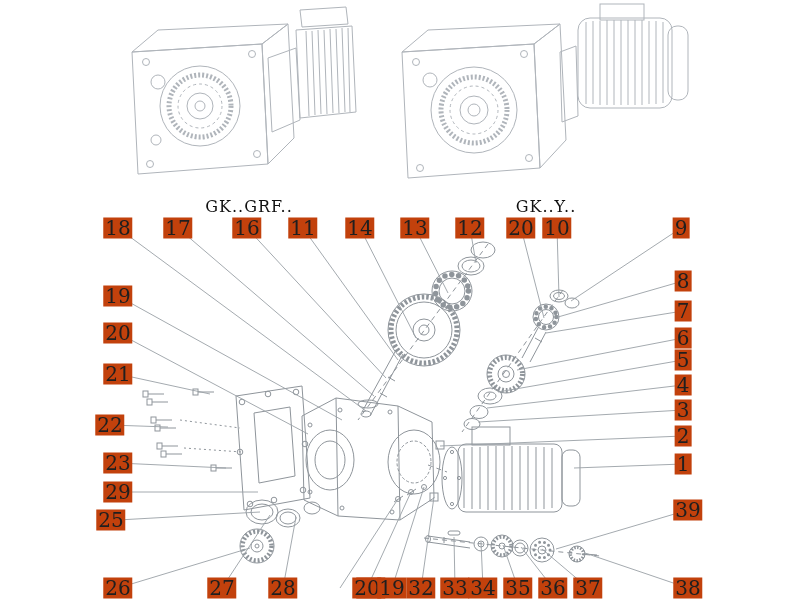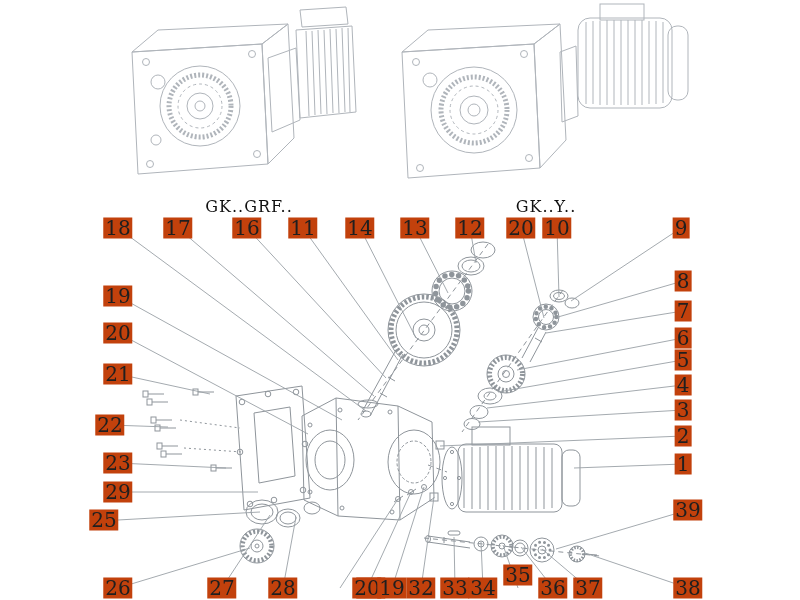--- a/index.html
+++ b/index.html
@@ -321,31 +321,31 @@
       <div class="callout" style="left: 683px; top: 410px; color: rgb(31, 31, 31);">3</div>
       <div class="callout" style="left: 683px; top: 436px; color: rgb(31, 31, 31);">2</div>
       <div class="callout" style="left: 683px; top: 464px; color: rgb(31, 31, 31);">1</div>
       <div class="callout" style="left: 688px; top: 510px; color: rgb(31, 31, 31);">39</div>
       <div class="callout" style="left: 118px; top: 296px; color: rgb(31, 31, 31);">19</div>
       <div class="callout" style="left: 118px; top: 333px; color: rgb(31, 31, 31);">20</div>
       <div class="callout" style="left: 118px; top: 374px; color: rgb(31, 31, 31);">21</div>
       <div class="callout" style="left: 110px; top: 425px; color: rgb(31, 31, 31);">22</div>
       <div class="callout" style="left: 118px; top: 463px; color: rgb(31, 31, 31);">23</div>
       <div class="callout" style="left: 118px; top: 492px; color: rgb(31, 31, 31);">29</div>
-      <div class="callout" style="left: 104px; top: 520px; color: rgb(31, 31, 31);">25</div>
+      <div class="callout" style="left: 111px; top: 520px; color: rgb(31, 31, 31);">25</div>
       <div class="callout" style="left: 118px; top: 588px; color: rgb(31, 31, 31);">26</div>
       <div class="callout" style="left: 222px; top: 588px; color: rgb(31, 31, 31);">27</div>
       <div class="callout" style="left: 283px; top: 588px; color: rgb(31, 31, 31);">28</div>
       <div class="callout" style="left: 340px; top: 588px; color: rgb(31, 31, 31); margin-left: 31px;">29</div>
       <div class="callout" style="left: 367px; top: 588px; color: rgb(31, 31, 31);">20</div>
       <div class="callout" style="left: 392px; top: 588px; color: rgb(31, 31, 31);">19</div>
       <div class="callout" style="left: 421px; top: 588px; color: rgb(31, 31, 31);">32</div>
       <div class="callout" style="left: 455px; top: 588px; color: rgb(31, 31, 31);">33</div>
       <div class="callout" style="left: 483px; top: 588px; color: rgb(31, 31, 31);">34</div>
-      <div class="callout" style="left: 518px; top: 575px; color: rgb(31, 31, 31);">35</div>
+      <div class="callout" style="left: 518px; top: 588px; color: rgb(31, 31, 31);">35</div>
       <div class="callout" style="left: 553px; top: 588px; color: rgb(31, 31, 31);">36</div>
       <div class="callout" style="left: 588px; top: 588px; color: rgb(31, 31, 31);">37</div>
       <div class="callout" style="left: 688px; top: 588px; color: rgb(31, 31, 31);">38</div>
     </div>
 
   <div class="title" style="left:249px;top:206px;">GK..GRF..</div>
   <div class="title" style="left:546px;top:206px;">GK..Y..</div>
 
 </div>
 

